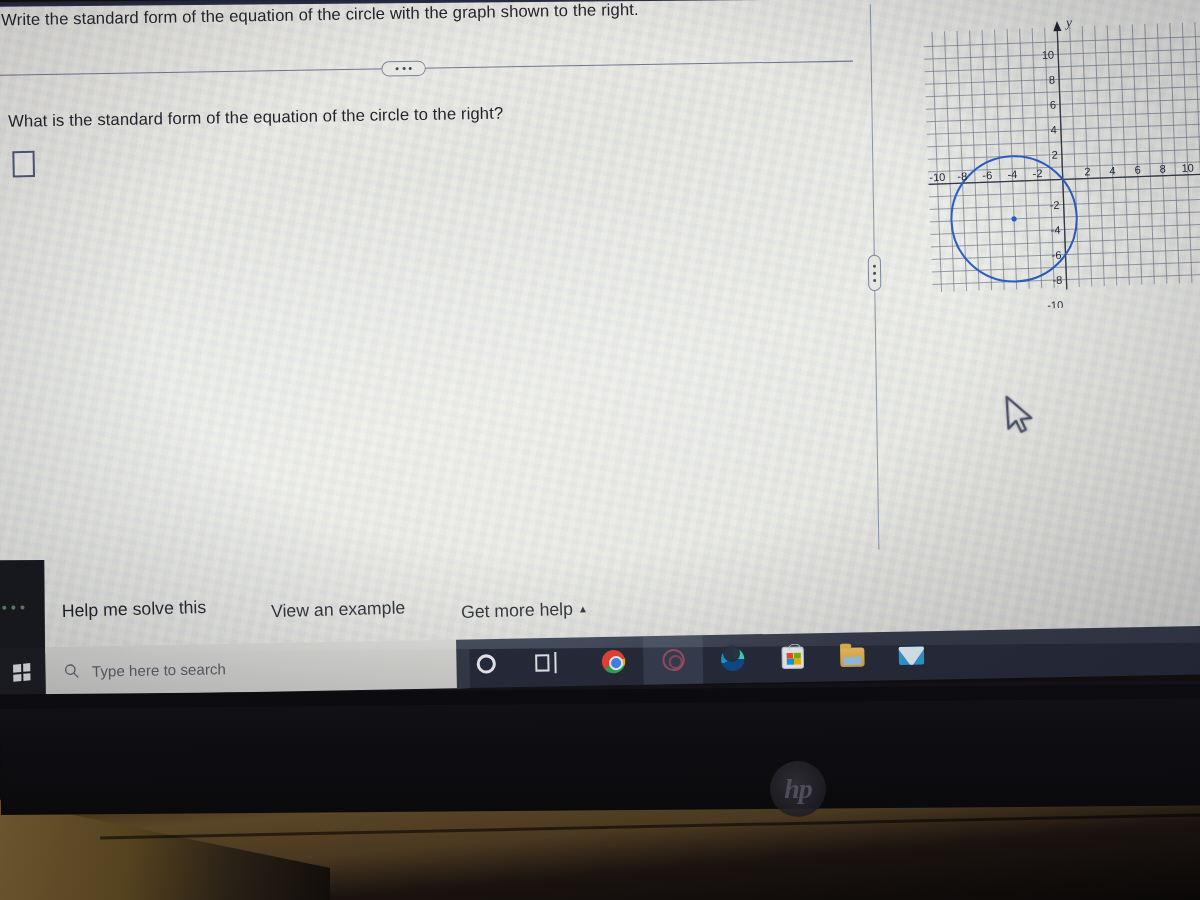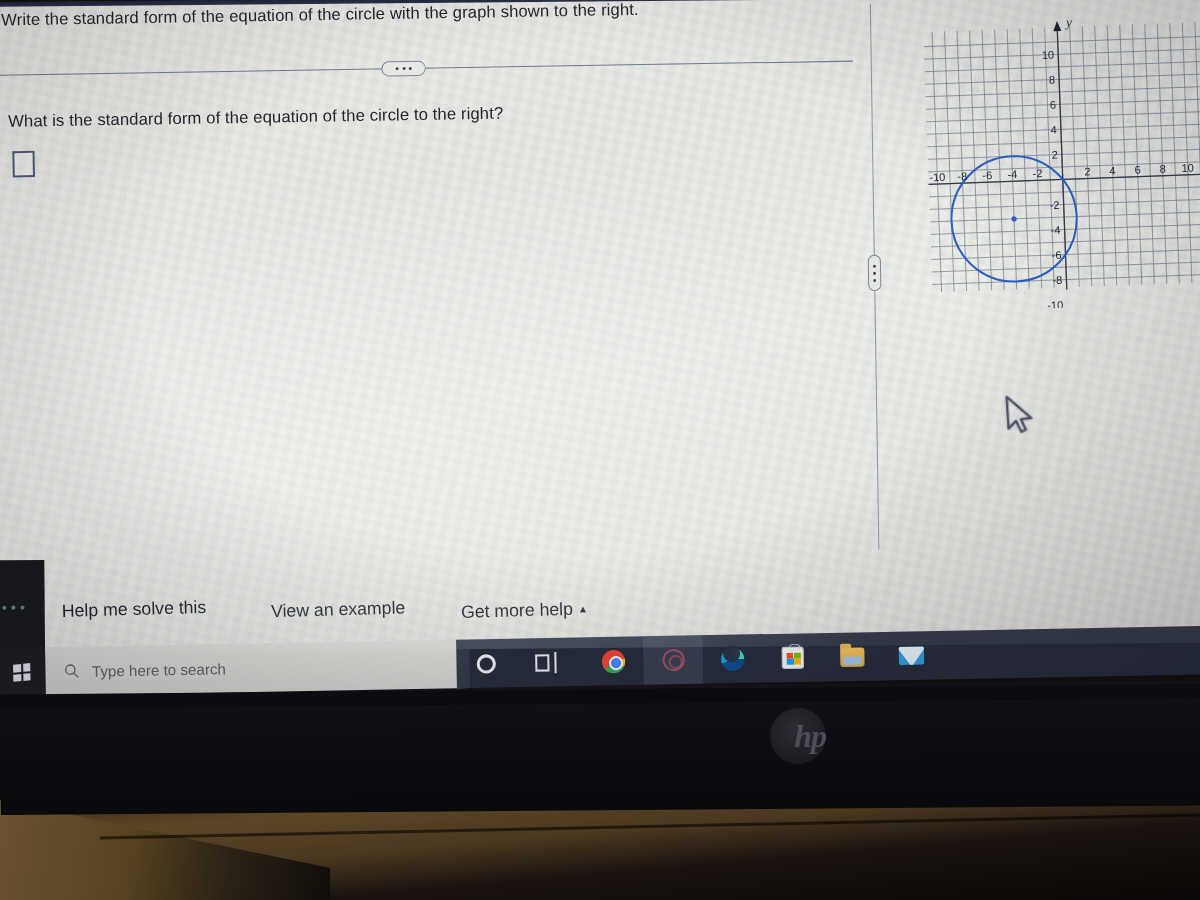--- a/index.html
+++ b/index.html
@@ -41,31 +41,31 @@
 
   
   #bezel {
     position: absolute; left: 0; top: 690px;
     width: 1200px; height: 125px;
     background: linear-gradient(180deg, #131217 0%, #0e0d11 45%, #0a090c 100%);
     transform: rotate(-0.45deg);
     transform-origin: 0 0;
   }
   #hp-logo {
-    position: absolute; left: 770px; top: 708px;
+    position: absolute; left: 770px; top: 761px;
     width: 56px; height: 56px;
     border-radius: 50%;
     background: radial-gradient(circle at 45% 40%, #34333a 0%, #232229 55%, #16151a 100%);
     color: #5b5a63;
     font-family: "Liberation Serif", serif;
     font-style: italic;
     font-weight: 700;
-    font-size: 32px;
+    font-size: 28px;
     line-height: 56px;
-    text-align: right;
+    text-align: center;
     letter-spacing: -1px;
     opacity: .85;
   }
 
   
   #screen {
     position: absolute; left: 0; top: 0;
     width: 1200px; height: 700px;
     overflow: hidden;
     transform: rotate(-0.5deg) scale(1.01);

